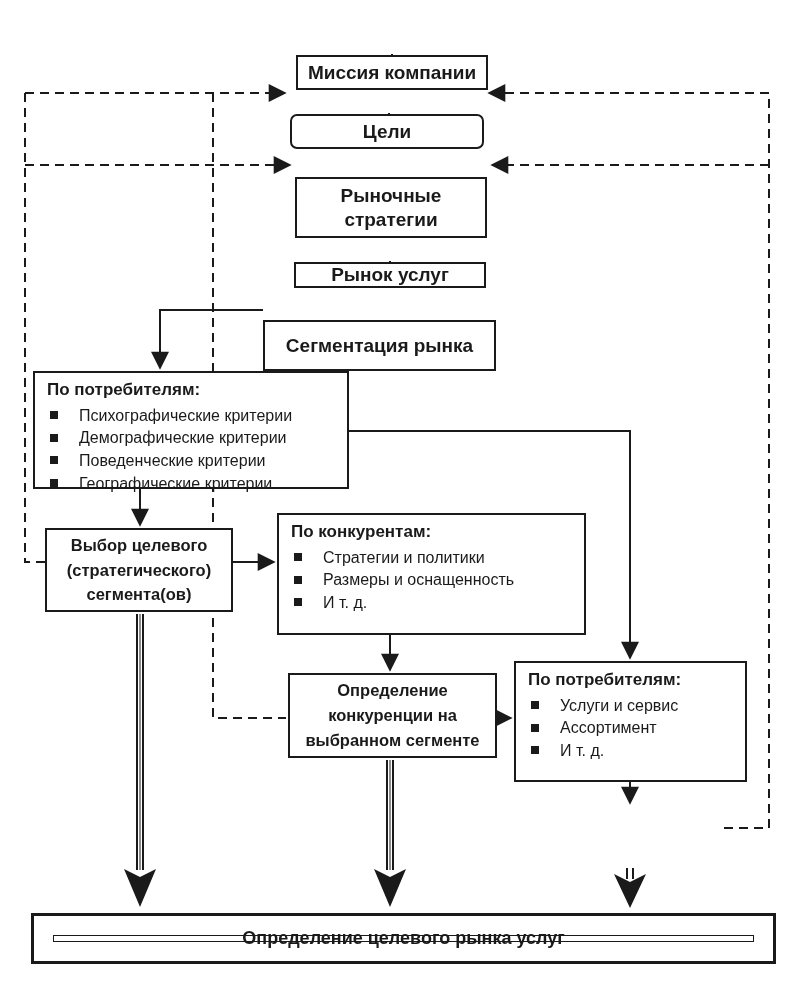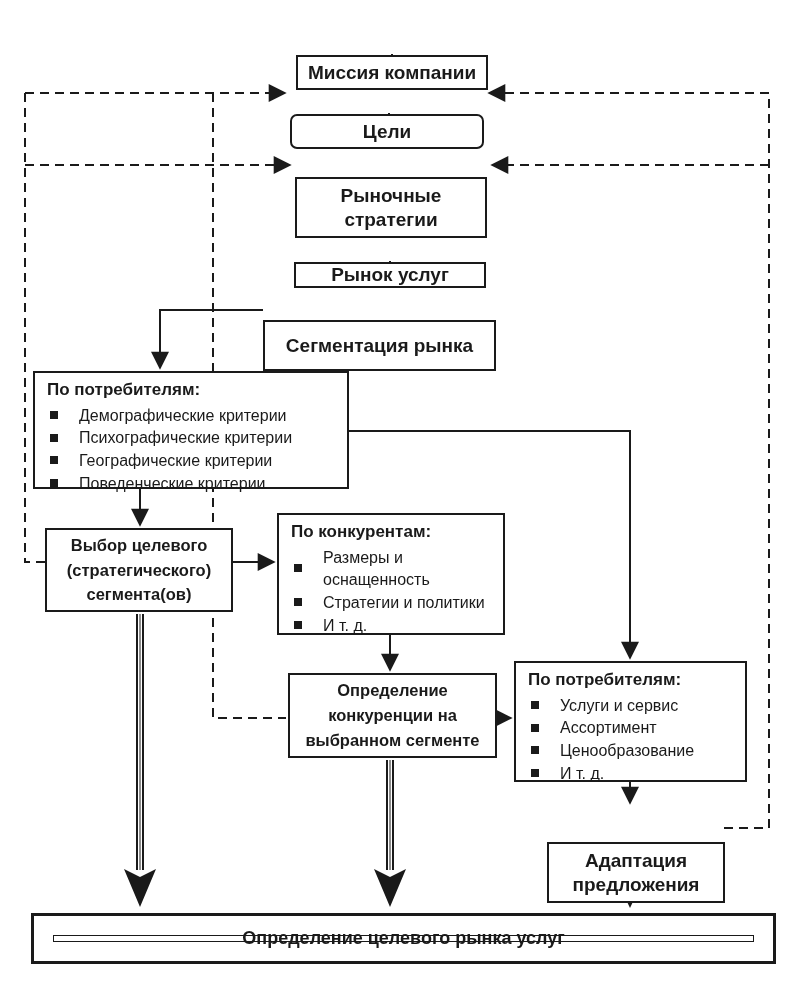--- a/index.html
+++ b/index.html
@@ -122,51 +122,51 @@
 
   <div class="node center bold lbl" style="left:263px;top:284px;width:233px;height:51px;">
     <span>Сегментация рынка</span>
   </div>
 
   <div class="node listbox" style="left:33px;top:371px;width:316px;height:118px;">
     <div class="list-title">По потребителям:</div>
     <ul class="crit-list">
       <li class="crit">
         <span class="blt"></span>
+        <span>Психографические критерии</span>
+      </li>
+      <li class="crit">
+        <span class="blt"></span>
         <span>Демографические критерии</span>
       </li>
       <li class="crit">
         <span class="blt"></span>
-        <span>Психографические критерии</span>
+        <span>Поведенческие критерии</span>
       </li>
       <li class="crit">
         <span class="blt"></span>
         <span>Географические критерии</span>
-      </li>
-      <li class="crit">
-        <span class="blt"></span>
-        <span>Поведенческие критерии</span>
       </li>
     </ul>
   </div>
 
   <div class="node center lbl-sm" style="left:45px;top:528px;width:188px;height:84px;padding:0 4px;">
     <span>Выбор целевого (стратегического) сегмента(ов)</span>
   </div>
 
-  <div class="node listbox" style="left:277px;top:513px;width:228px;height:122px;">
+  <div class="node listbox" style="left:277px;top:513px;width:309px;height:122px;">
     <div class="list-title">По конкурентам:</div>
     <ul class="crit-list">
       <li class="crit">
         <span class="blt"></span>
+        <span>Стратегии и политики</span>
+      </li>
+      <li class="crit">
+        <span class="blt"></span>
         <span>Размеры и оснащенность</span>
-      </li>
-      <li class="crit">
-        <span class="blt"></span>
-        <span>Стратегии и политики</span>
       </li>
       <li class="crit">
         <span class="blt"></span>
         <span>И т. д.</span>
       </li>
     </ul>
   </div>
 
   <div class="node center lbl-sm" style="left:288px;top:673px;width:209px;height:85px;padding:0 7px;">
     <span>Определение конкуренции на выбранном сегменте</span>
@@ -178,32 +178,25 @@
       <li class="crit">
         <span class="blt"></span>
         <span>Услуги и сервис</span>
       </li>
       <li class="crit">
         <span class="blt"></span>
         <span>Ассортимент</span>
       </li>
       <li class="crit">
         <span class="blt"></span>
-        <span>Ценообразование</span>
-      </li>
-      <li class="crit">
-        <span class="blt"></span>
         <span>И т. д.</span>
       </li>
     </ul>
   </div>
 
-  <div class="node center bold lbl" style="left:547px;top:806px;width:178px;height:61px;padding:0 18px;">
-    <span>Адаптация предложения</span>
-  </div>
 
   <div class="dbl-outer" style="left:31px;top:913px;width:745px;height:51px;">
     <div class="dbl-inner">
       <span>Определение целевого рынка услуг</span>
     </div>
   </div>
 
 </div>
 
 </body></html>

